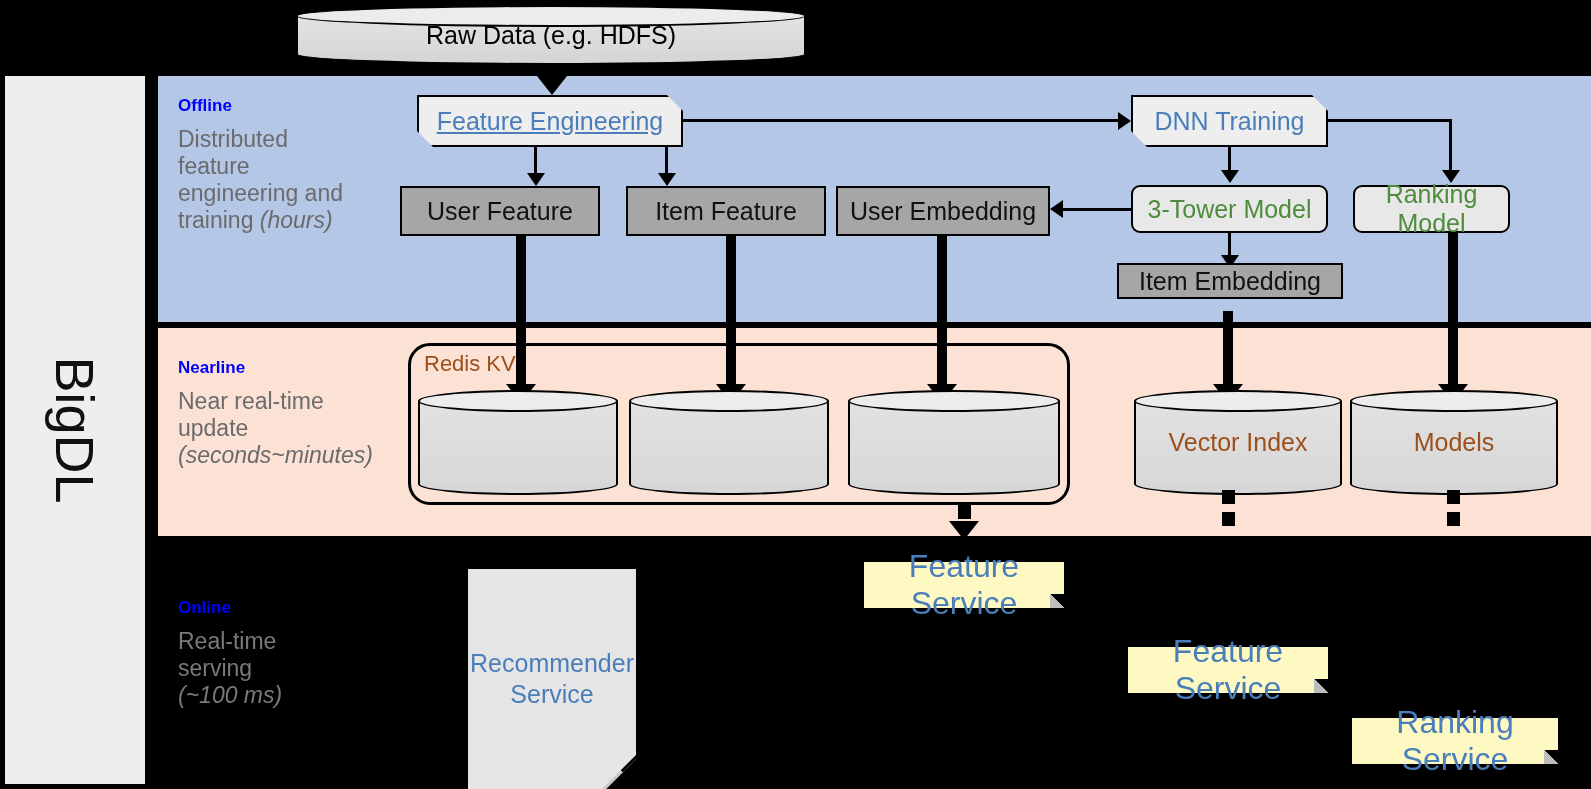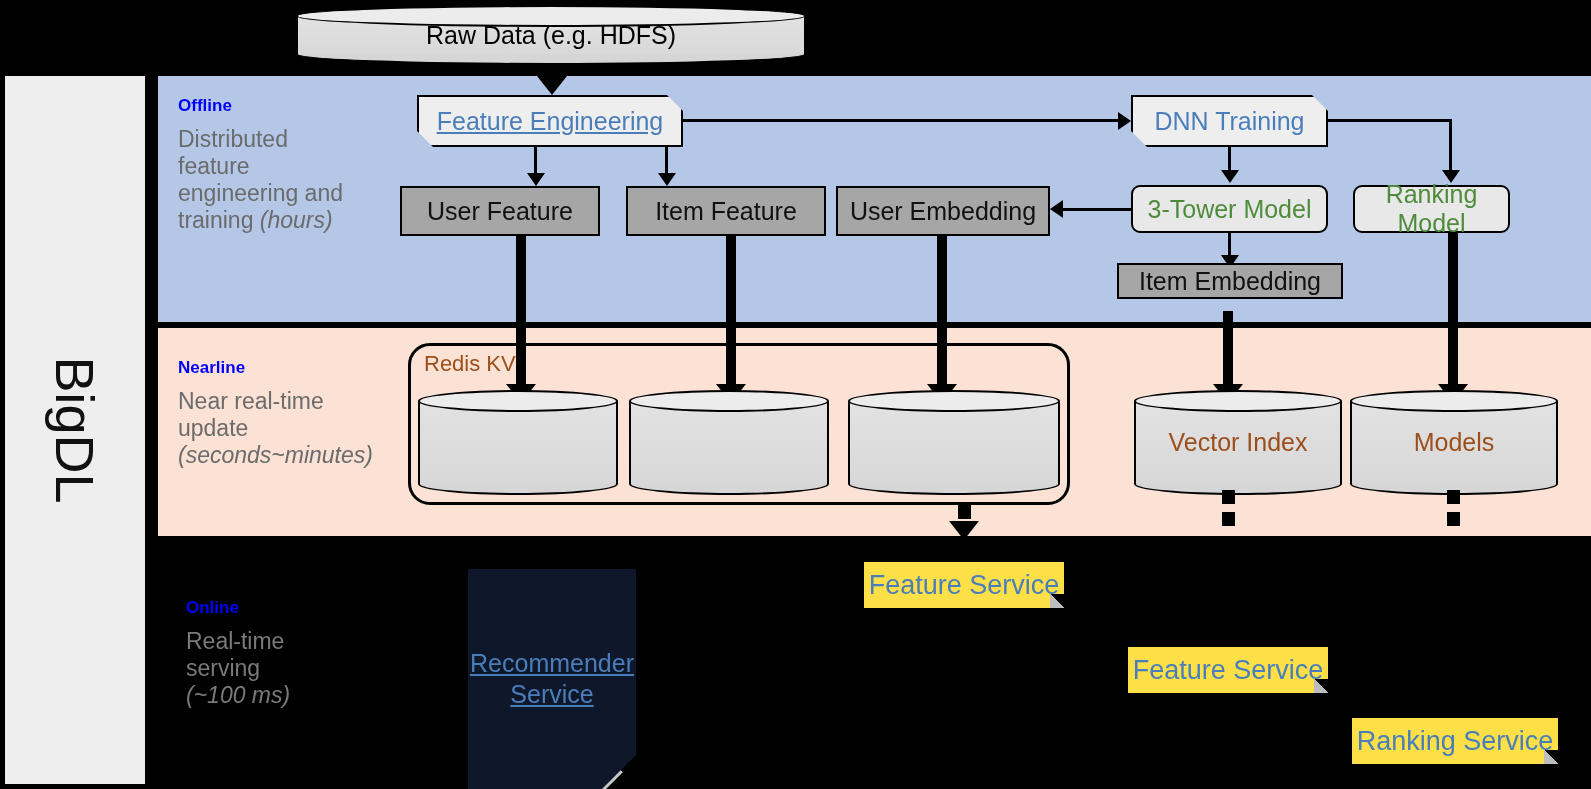--- a/index.html
+++ b/index.html
@@ -40,29 +40,29 @@
      background:#ececec;border:2.5px solid #000;border-radius:50%;box-sizing:border-box;}
   .cyl .bot{position:absolute;left:0;right:0;bottom:0;height:22px;
      background:#d6d6d6;border:2.5px solid #000;border-radius:50%;box-sizing:border-box;}
   .cyl .lbl{position:absolute;left:0;right:0;top:0;bottom:0;display:flex;
      align-items:center;justify-content:center;font-size:25px;}
   
   #redis-group{position:absolute;left:408px;top:343px;width:662px;height:162px;
      border:3px solid #000;border-radius:22px;box-sizing:border-box;}
   #redis-label{position:absolute;left:424px;top:351px;font-size:22px;color:#9c4f1a;}
   
-  .doc{position:absolute;background:#fde047;box-sizing:border-box;
+  .doc{position:absolute;background:#fef9c3;box-sizing:border-box;
      display:flex;align-items:center;justify-content:center;text-align:center;
-     font-size:27px;color:#4a7ebb;}
+     font-size:32px;color:#4a7ebb;}
   .doc::after{content:"";position:absolute;right:0;bottom:0;width:14px;height:14px;
      background:linear-gradient(225deg,#000 0 49%,#bdbdbd 50% 100%);}
-  .bigdoc{position:absolute;background:#0f172a;box-sizing:border-box;
+  .bigdoc{position:absolute;background:#e5e5e5;box-sizing:border-box;
      display:flex;align-items:center;justify-content:center;text-align:center;
      font-size:25px;color:#4a7ebb;line-height:1.25;
-     clip-path:polygon(0 0,100% 0,100% calc(100% - 30px),calc(100% - 30px) 100%,0 100%);text-decoration:underline;}
+     clip-path:polygon(0 0,100% 0,100% calc(100% - 30px),calc(100% - 30px) 100%,0 100%);}
   .bigdoc .curl{position:absolute;right:0;bottom:0;width:34px;height:34px;
      background:linear-gradient(225deg,#000 0 44%,#c8c8c8 45% 100%);
      clip-path:polygon(100% 0,100% 100%,0 100%);}
   
   .ln{position:absolute;background:#000;}
   .thin-v{width:3px;}
   .thin-h{height:3px;}
   .thick-v{width:10px;}
   .arrow-dn{position:absolute;width:0;height:0;border-left:9px solid transparent;
      border-right:9px solid transparent;border-top:13px solid #000;}
@@ -109,21 +109,21 @@
 
 <div class="stage-cap" id="cap-nearline" style="left:178px;top:358px;">
   <div class="stage-title">Nearline</div>
   <div class="stage-desc">
     <div>Near real-time</div>
     <div>update</div>
     <div><i>(seconds~minutes)</i></div>
   </div>
 </div>
 
-<div class="stage-cap" id="cap-online" style="left:186px;top:598px;">
+<div class="stage-cap" id="cap-online" style="left:178px;top:598px;">
   <div class="stage-title">Online</div>
   <div class="stage-desc">
     <div>Real-time</div>
     <div>serving</div>
     <div><i>(~100 ms)</i></div>
   </div>
 </div>
 
 <div class="gbox notch-box blue-txt" style="left:417px;top:95px;width:266px;height:52px;text-decoration:underline;">
   <span>Feature Engineering</span>

